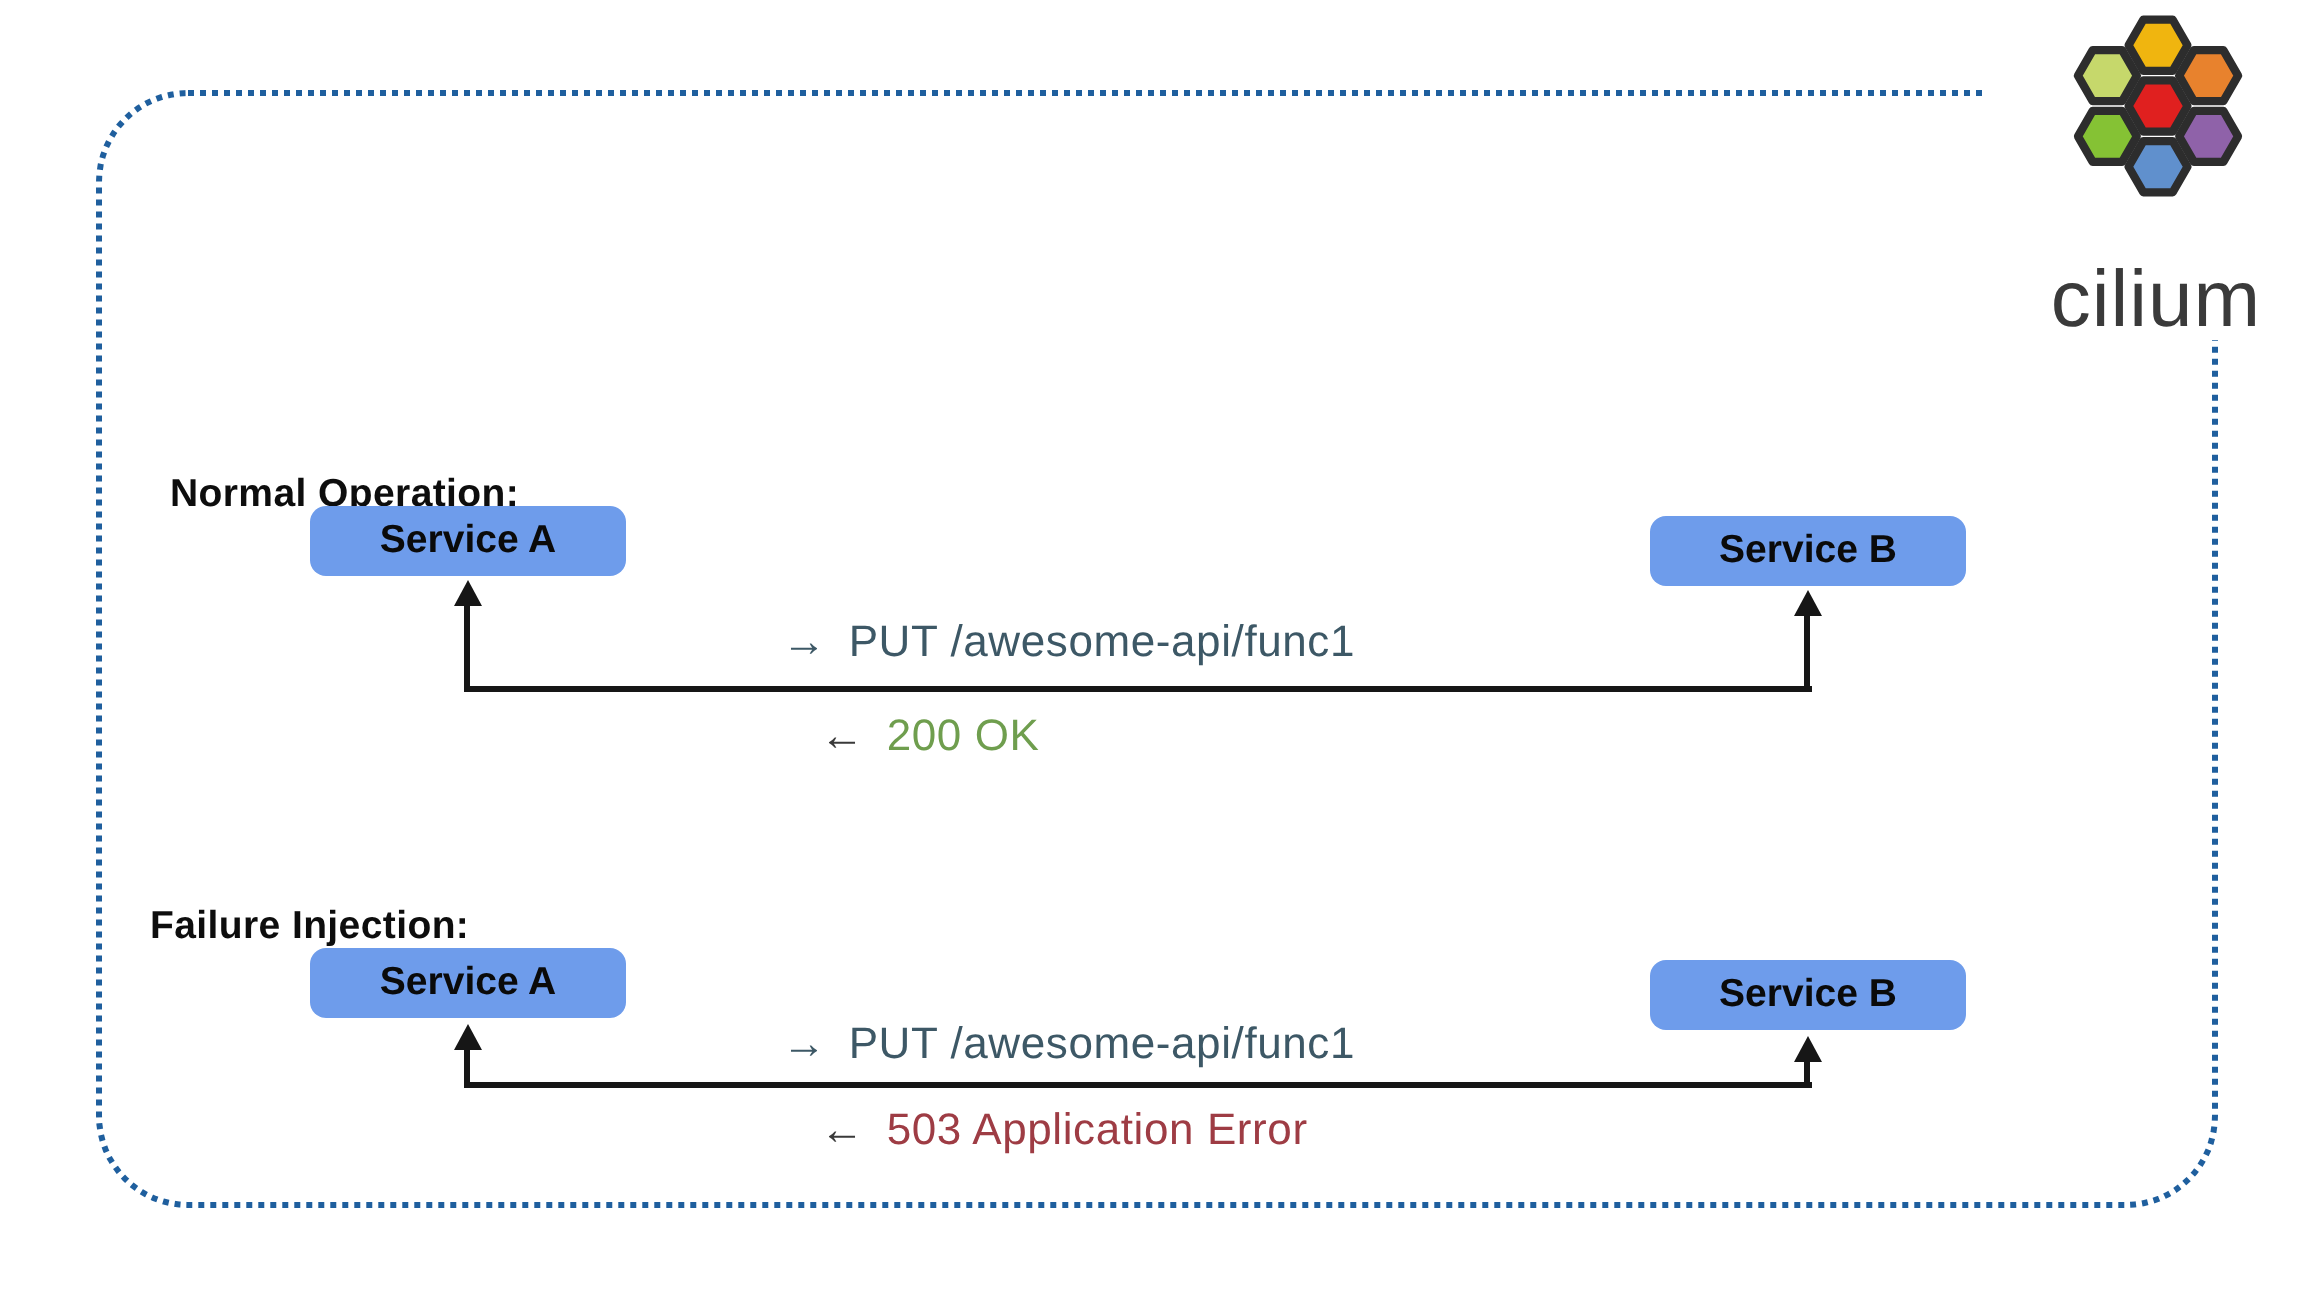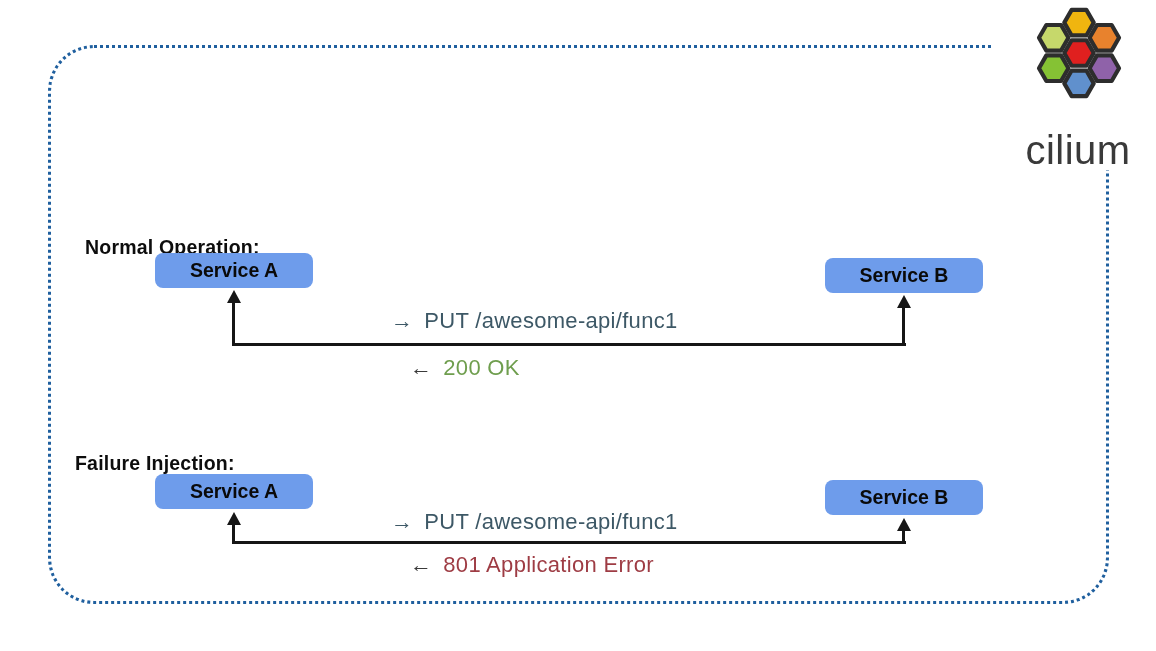--- a/index.html
+++ b/index.html
@@ -125,17 +125,17 @@
     </div>
     <div class="ah ah-a"></div>
     <div class="vline vl-a"></div>
     <div class="hline"></div>
     <div class="vline vl-b"></div>
     <div class="ah ah-b"></div>
     <div class="msg req" style="color: rgb(61, 88, 102);">
       <span class="arrow">→</span><span>PUT /awesome-api/func1</span>
     </div>
     <div class="msg resp">
-      <span class="arrow" style="color: rgb(58, 58, 58);">←</span><span style="color: rgb(158, 60, 68);">801 Application Error</span>
+      <span class="arrow" style="color: rgb(58, 58, 58);">←</span><span style="color: rgb(158, 60, 68);">503 Application Error</span>
     </div>
   </section>
 
 </div>
 
 </body></html>

